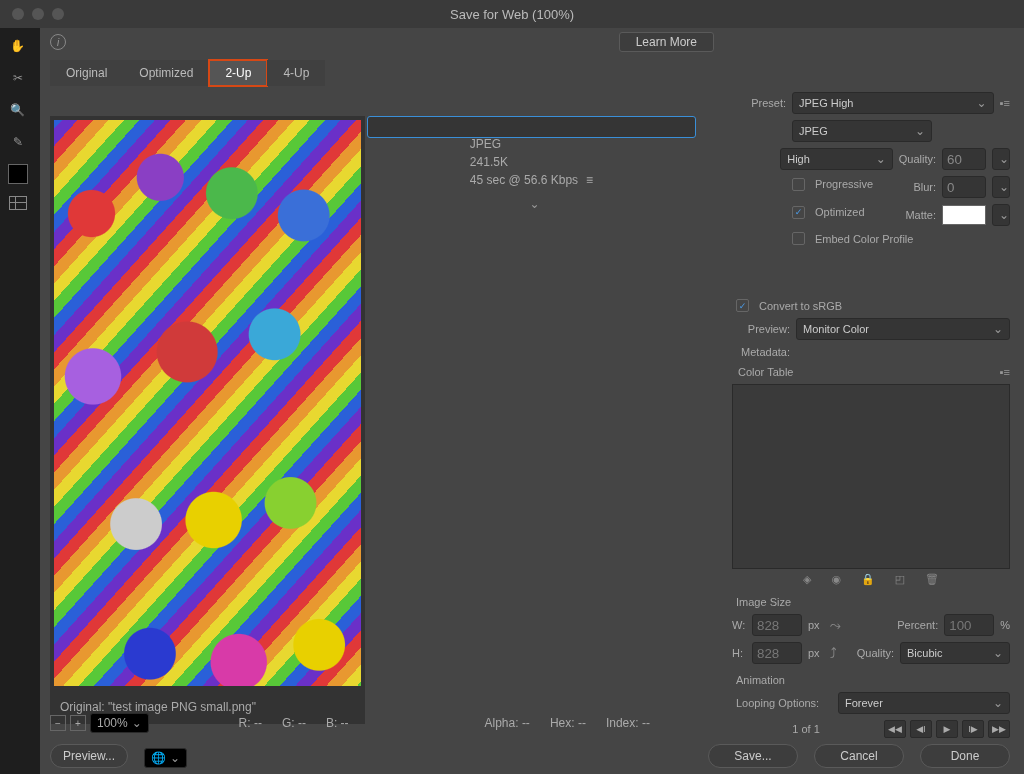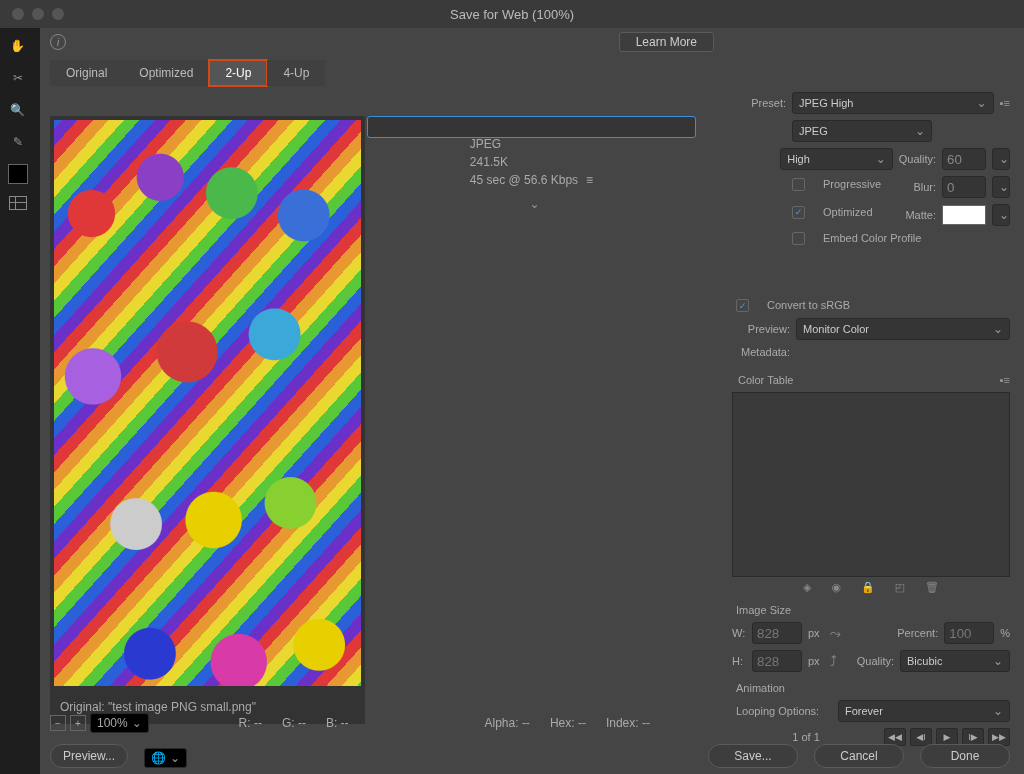--- a/index.html
+++ b/index.html
@@ -57,21 +57,21 @@
      transform: rotate(-3deg) scale(1.15);
   }
   
   .right-panel { position: absolute; right: 0; top: 56px; width: 306px; bottom: 0; padding: 8px 14px; color: #aaa; font-size: 11px; }
   .row { display: flex; align-items: center; margin-bottom: 6px; gap: 6px; }
   .row label { width: 54px; text-align: right; }
   .row label.w70 { width: 58px; }
   .sel { background: #353535; border: 1px solid #2a2a2a; color: #ccc; padding: 2px 6px; border-radius: 3px; height: 22px; display: flex; align-items: center; justify-content: space-between; cursor: pointer; }
   .sel::after { content: "⌄"; font-size: 12px; color: #999; margin-left: 6px; }
   .inp { background: #353535; border: 1px solid #2a2a2a; color: #888; padding: 2px 4px; border-radius: 3px; height: 22px; width: 44px; }
-  .chk { display: flex; align-items: flex-start; gap: 18px; margin-bottom: 6px; }
+  .chk { display: flex; align-items: center; gap: 10px; margin-bottom: 6px; }
   .chkbox { width: 13px; height: 13px; border: 1px solid #666; border-radius: 2px; display: flex; align-items: center; justify-content: center; font-size: 9px; color: #4a9be8; }
   .chkbox.on::before { content: "✓"; }
   .matte-sw { width: 44px; height: 20px; background: #fff; border: 1px solid #666; }
   .section-title { margin: 10px 0 6px 4px; }
   .color-table { width: 100%; height: 185px; border: 1px solid #2a2a2a; background: #3a3a3a; margin-bottom: 4px; }
   .ct-icons { display: flex; justify-content: center; gap: 20px; color: #888; margin-bottom: 6px; }
   .ct-icons span { cursor: pointer; }
   .small-inp { background: #353535; border: 1px solid #2a2a2a; color: #777; padding: 2px 4px; border-radius: 3px; height: 22px; width: 50px; }
   .link-icon { color: #888; font-size: 14px; padding: 0 4px; }
   .anim-ctrl { display: flex; align-items: center; gap: 4px; margin-top: 4px; }
@@ -209,21 +209,21 @@
     <div class="row">
       <label class="w70">Preview:</label>
       <div class="sel" style="flex:1">
           <span>Monitor Color</span>
         </div>
     </div>
     <div class="row">
       <label class="w70">Metadata:</label>
     </div>
 
-    <div class="row" style="margin-top:16px">
+    <div class="row" style="margin-top:8px">
       <span style="margin-left:6px">Color Table</span>
       <span style="margin-left:auto" class="menuburger">▪≡</span>
     </div>
     <div class="color-table"></div>
     <div class="ct-icons">
       <span>◈</span>
       <span>◉</span>
       <span>🔒</span>
       <span>◰</span>
       <span>🗑</span>

